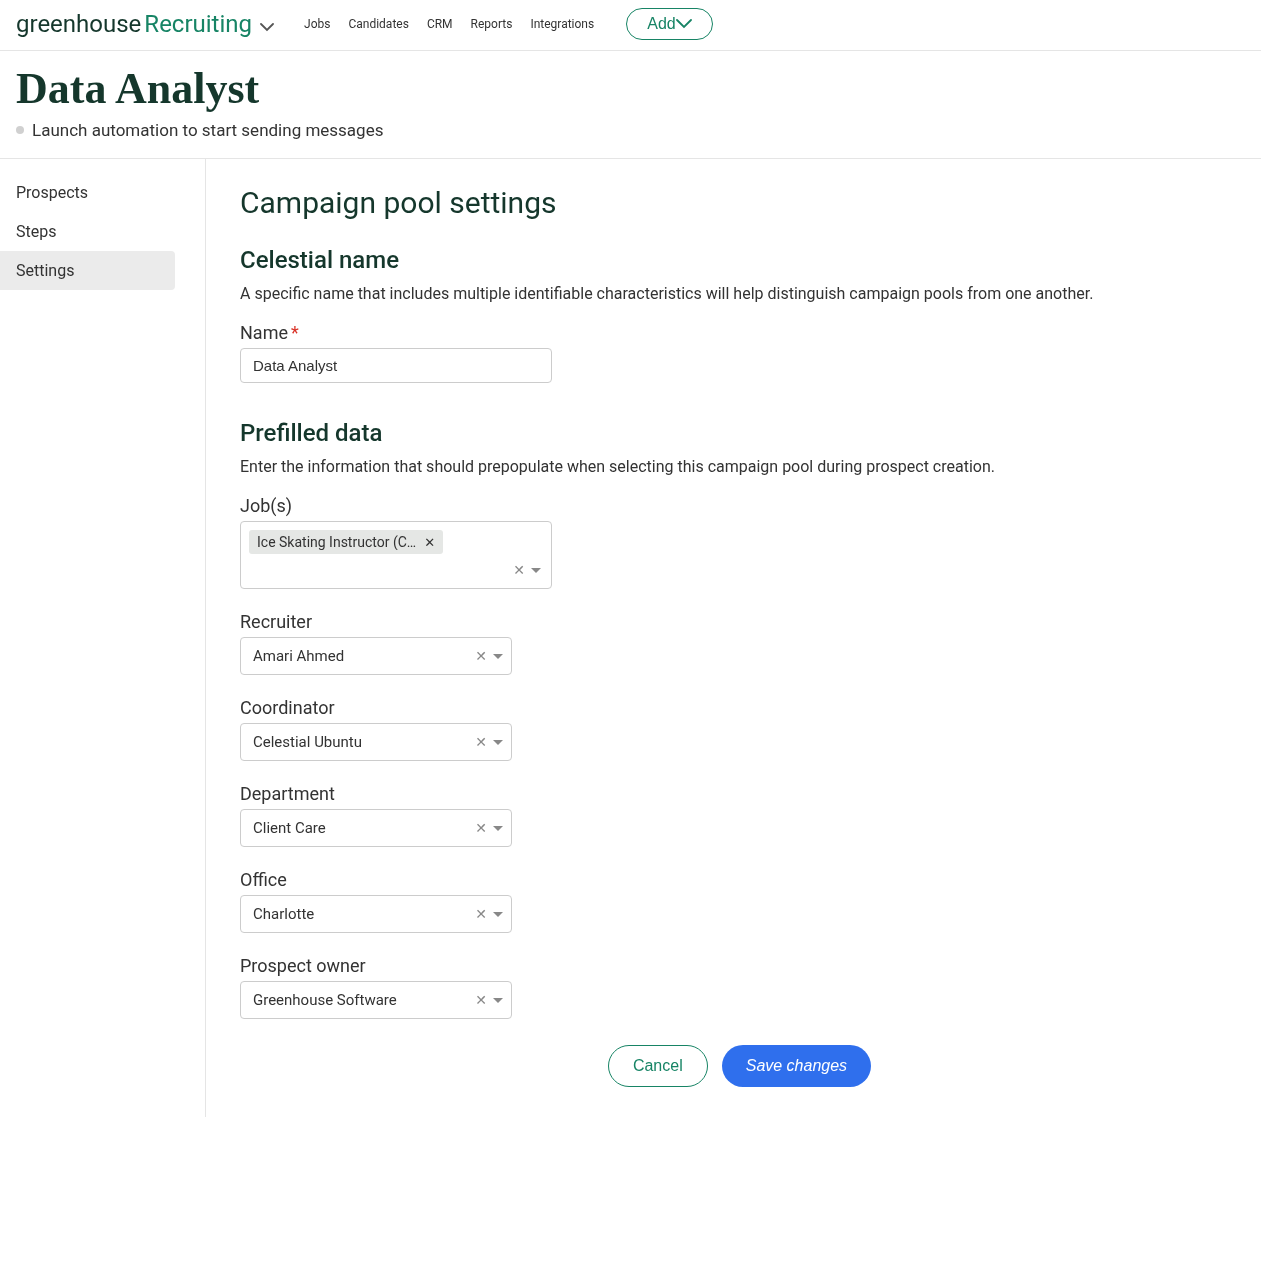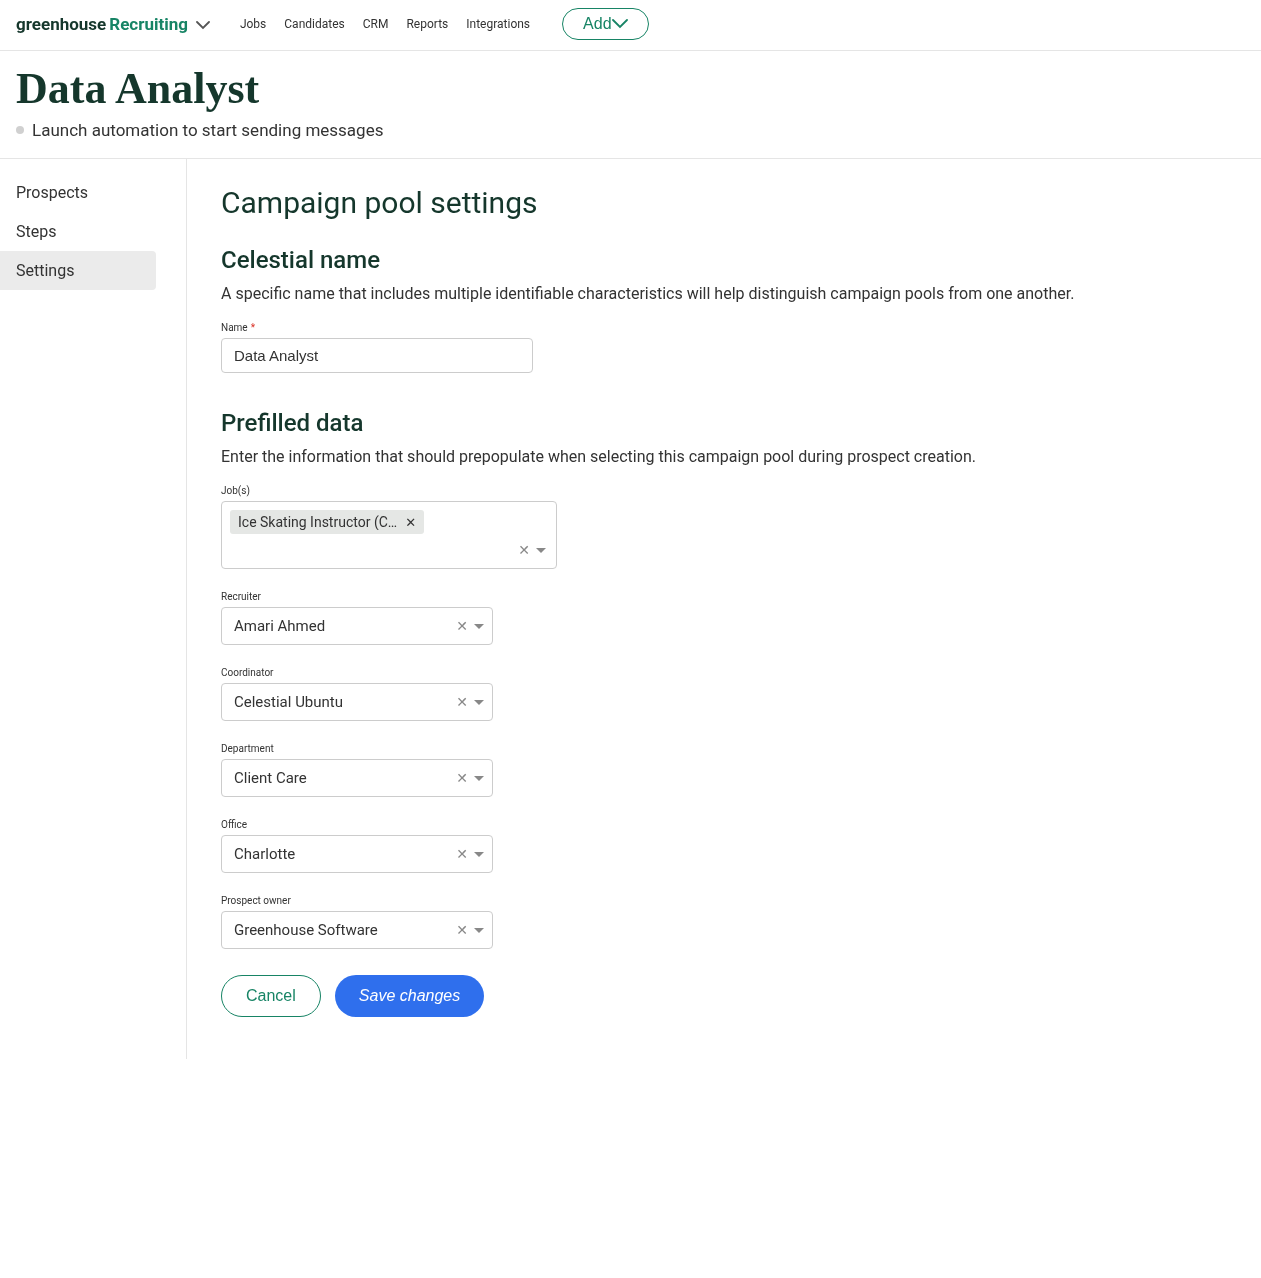--- a/index.html
+++ b/index.html
@@ -16,22 +16,22 @@
     .top-nav {
       display: flex;
       align-items: center;
       padding: 8px 16px 10px 16px;
       border-bottom: 1px solid #e5e5e5;
       gap: 20px;
     }
     .logo {
       display: flex;
       align-items: baseline;
-      font-size: 17px;
-      font-weight: 700;
+      font-size: 24px;
+      font-weight: 400;
       margin-right: 0;
     }
     .logo-greenhouse {
       color: #15372c;
     }
     .logo-recruiting {
       color: #178465;
       margin-left: 3px;
     }
     .logo-chevron {
@@ -84,21 +84,21 @@
       width: 8px;
       height: 8px;
       background: #d0d0d0;
       border-radius: 50%;
     }
     
     .layout {
       display: flex;
     }
     .sidebar {
-      width: 187px;
+      width: 206px;
       border-right: 1px solid #e5e5e5;
       padding-top: 14px;
       flex-shrink: 0;
       min-height: 900px;
     }
     .sidebar-item {
       padding: 10px 16px;
       font-size: 16px;
       color: #333;
       cursor: pointer;
@@ -124,21 +124,21 @@
       color: #15372c;
       margin-bottom: 8px;
     }
     .section-desc {
       font-size: 16px;
       color: #333;
       line-height: 1.5;
       margin-bottom: 16px;
     }
     .field-label {
-      font-size: 10px;
+      font-size: 18px;
       color: #333;
       display: block;
       margin-bottom: 5px;
     }
     .required-star {
       color: #d93025;
       margin-left: 3px;
     }
     .text-input {
       width: 312px;
@@ -184,21 +184,21 @@
     }
     .caret-down {
       width: 0;
       height: 0;
       border-left: 5px solid transparent;
       border-right: 5px solid transparent;
       border-top: 5px solid #888;
     }
     
     .multi-select {
-      width: 336px;
+      width: 312px;
       border: 1px solid #ccc;
       border-radius: 4px;
       padding: 8px 8px 28px 8px;
       position: relative;
       min-height: 68px;
     }
     .chip {
       background: #e5e7e5;
       border-radius: 3px;
       padding: 4px 8px;
@@ -224,21 +224,21 @@
       position: absolute;
       right: 10px;
       bottom: 10px;
       display: flex;
       align-items: center;
       gap: 6px;
     }
     
     .form-footer {
       display: flex;
-      justify-content: flex-start;
+      justify-content: center;
       gap: 14px;
       margin-top: 26px;
     }
     .btn {
       border-radius: 24px;
       padding: 11px 24px;
       font-size: 16px;
       cursor: pointer;
       border: none;
     }

